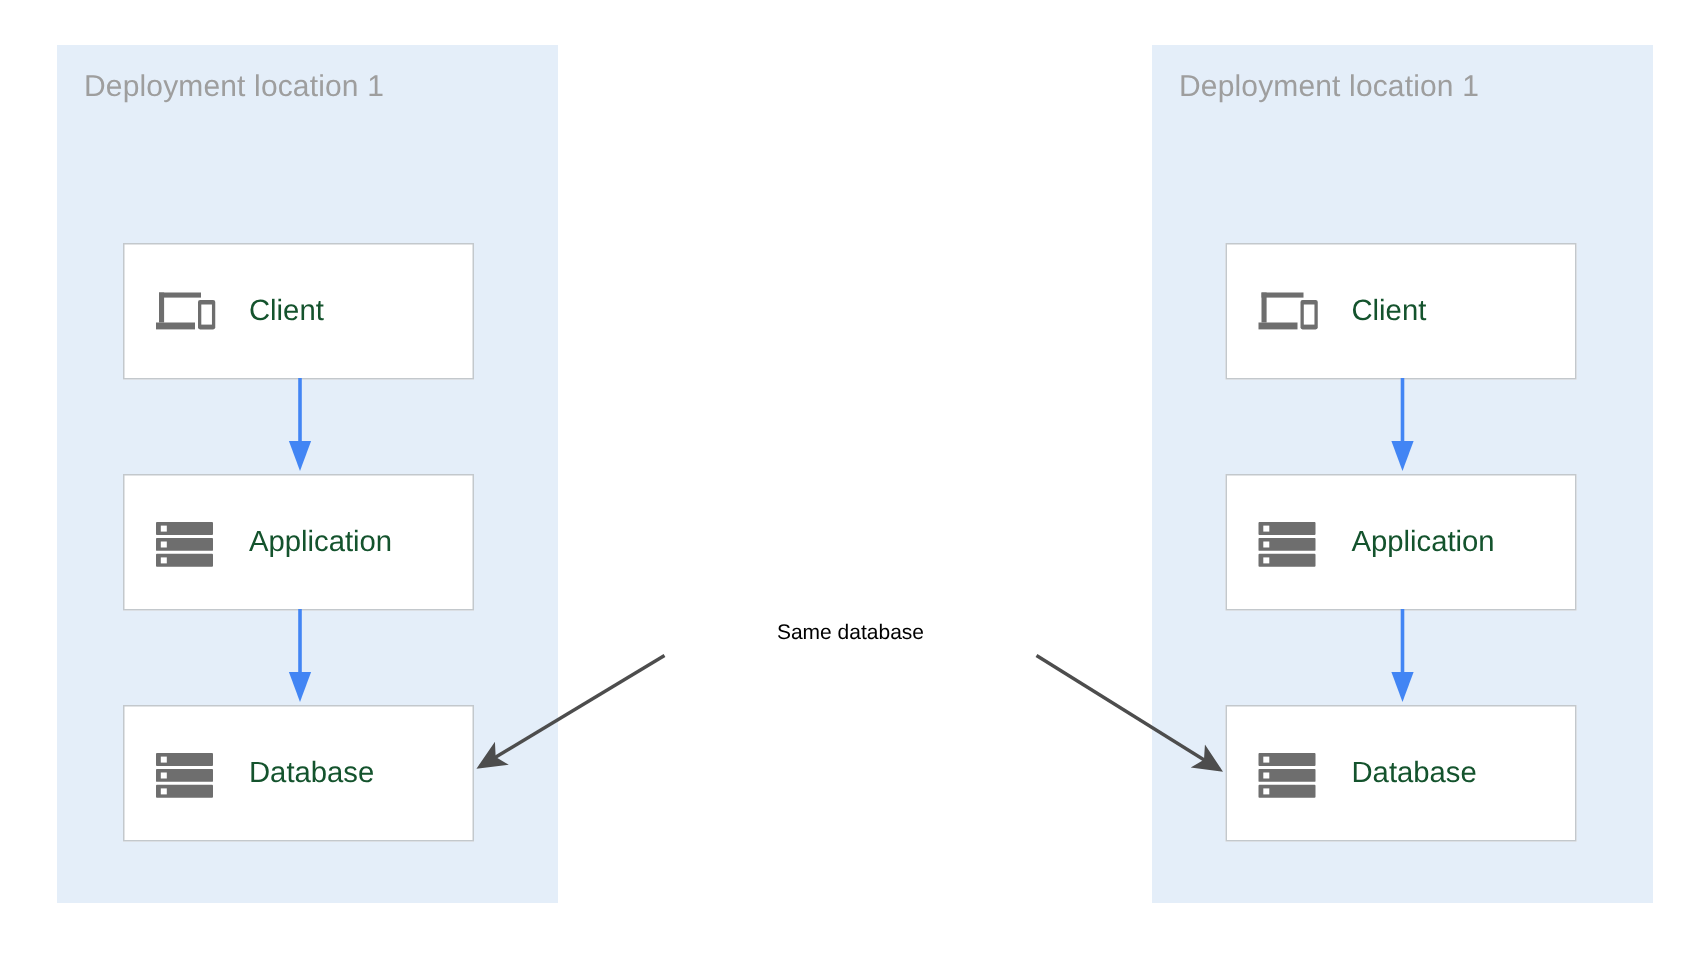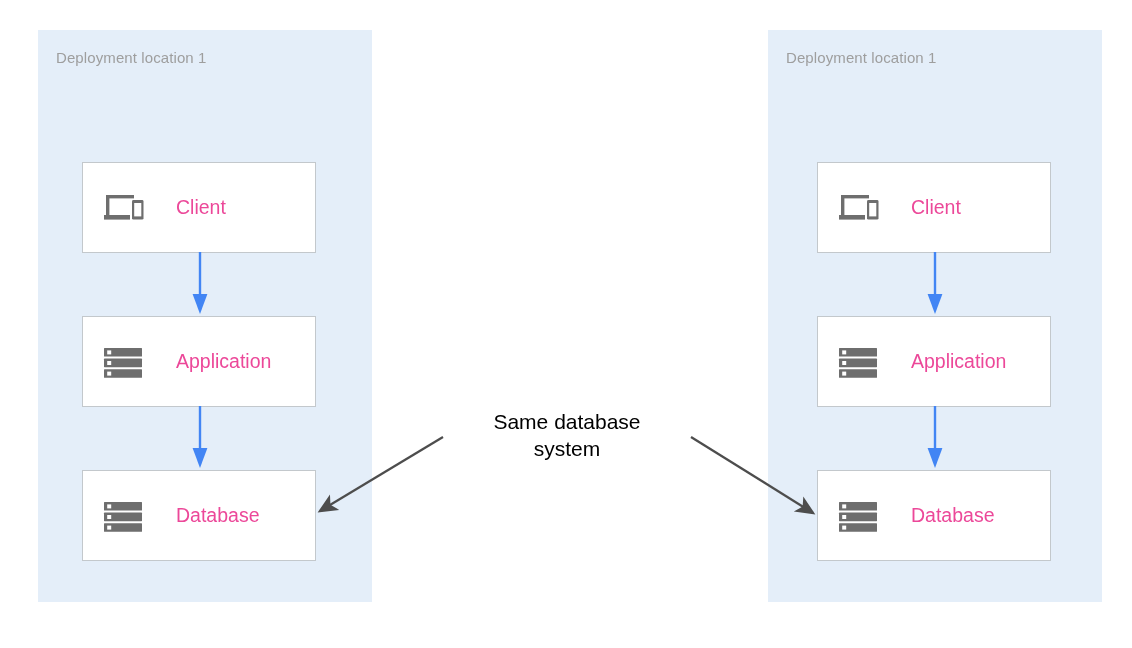--- a/index.html
+++ b/index.html
@@ -28,43 +28,43 @@
     background: #e4eef9;
     box-sizing: border-box;
   }
   #panel-1 { left: 38px;  top: 30px; width: 334px; height: 572px; }
   #panel-2 { left: 768px; top: 30px; width: 334px; height: 572px; }
 
   .panel-title {
     position: absolute;
     left: 18px;
     top: 18px;
-    font-size: 15px;
+    font-size: 20px;
     line-height: 20px;
     color: #9e9e9e;
     letter-spacing: 0.1px;
     white-space: nowrap;
   }
 
   
   .node {
     position: absolute;
     width: 234px;
     height: 91px;
     background: #ffffff;
     border: 1px solid #c3c8cc;
     box-sizing: border-box;
     display: flex;
     align-items: center;
     padding-left: 19px;
   }
   .node .label {
     font-size: 19.5px;
-    color: #ec4899;
-    margin-left: 30px;
+    color: #14532d;
+    margin-left: 20px;
     white-space: nowrap;
   }
 
   
   #node-client-1 { left: 82px; top: 162px; }
   #node-app-1    { left: 82px; top: 316px; }
   #node-db-1     { left: 82px; top: 470px; }
   
   #node-client-2 { left: 817px; top: 162px; }
   #node-app-2    { left: 817px; top: 316px; }
@@ -90,21 +90,21 @@
   #arr-2a { left: 925px; top: 252px; }
   #arr-2b { left: 925px; top: 406px; }
 
   
   #annotation {
     position: absolute;
     left: 432px;
     top: 408px;
     width: 270px;
     text-align: center;
-    font-size: 21px;
+    font-size: 14px;
     line-height: 27px;
     color: #000000;
   }
 
   #callout-arrows {
     position: absolute;
     left: 0;
     top: 0;
     width: 1132px;
     height: 648px;
@@ -259,16 +259,15 @@
       <marker id="grayhead" markerWidth="9" markerHeight="9" refX="7.4" refY="4.5" orient="auto" markerUnits="strokeWidth">
         <path d="M0,0.6 L8.6,4.5 L0,8.4 L2.1,4.5 Z" fill="#4d4d4d"></path>
       </marker>
     </defs>
     <line x1="443" y1="437" x2="320" y2="511" stroke="#4d4d4d" stroke-width="2.3" marker-end="url(#grayhead)"></line>
     <line x1="691" y1="437" x2="813" y2="513" stroke="#4d4d4d" stroke-width="2.3" marker-end="url(#grayhead)"></line>
   </svg>
 
   <div id="annotation">
     <div>Same database</div>
-    <div>system</div>
   </div>
 
 </div>
 
 </body></html>

